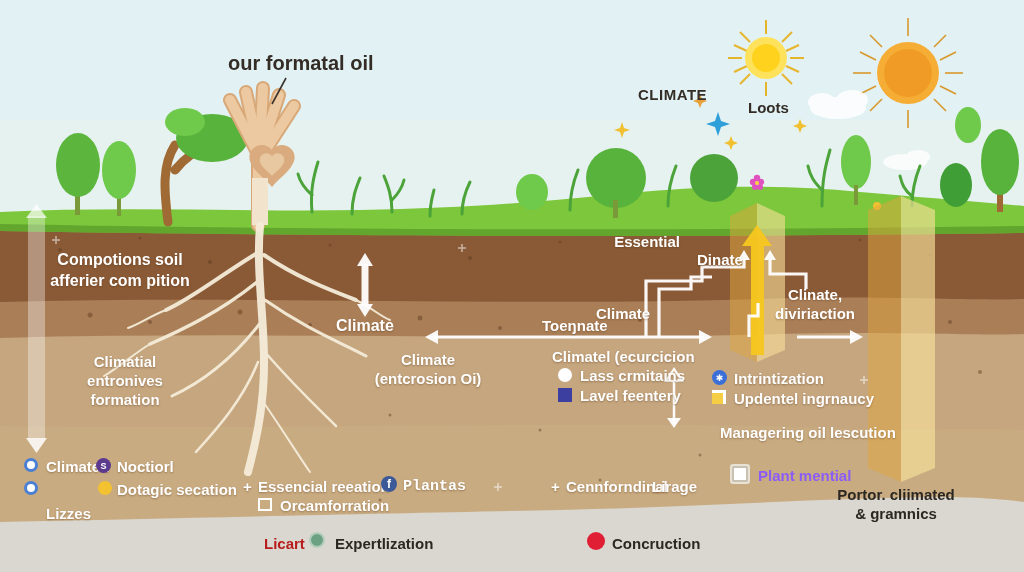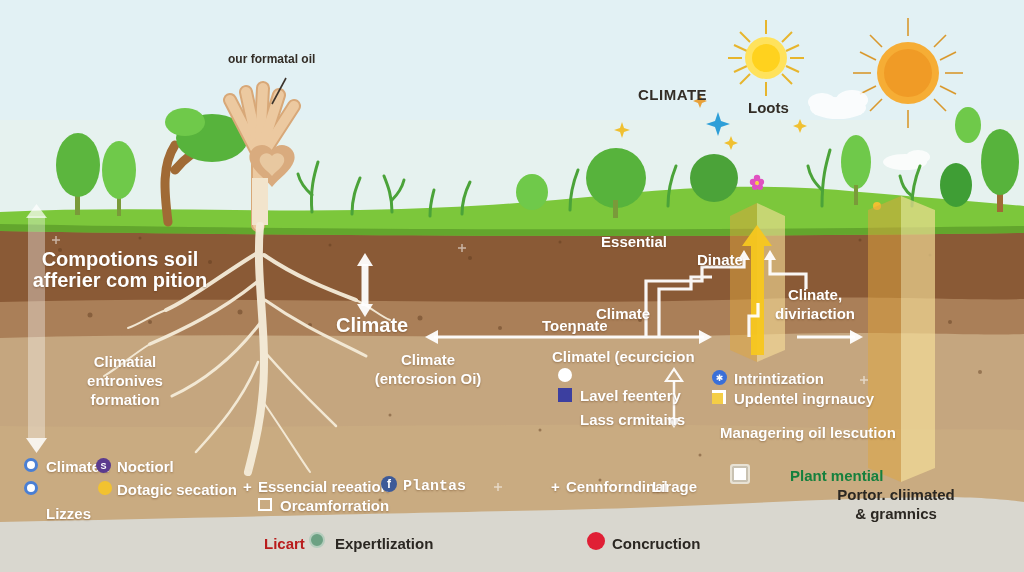--- a/index.html
+++ b/index.html
@@ -4,22 +4,22 @@
 <style>
   html,body{margin:0;padding:0;}
   body{width:1024px;height:572px;position:relative;overflow:hidden;
        font-family:"Liberation Sans",sans-serif;background:#e2f1f4;}
   #scene{position:absolute;left:0;top:0;z-index:1;}
   .lbl{position:absolute;z-index:3;font-weight:bold;white-space:nowrap;}
   .w{color:#ffffff;text-shadow:0 1px 2px rgba(85,48,15,.4);}
   .d{color:#332d26;}
   .ctr{text-align:center;white-space:normal;}
   .s15{font-size:15px;line-height:19px;}
-  .s16{font-size:20px;line-height:21px;}
-  .s17{font-size:12px;}
+  .s16{font-size:16px;line-height:21px;}
+  .s17{font-size:20px;}
   .ic{position:absolute;z-index:3;box-sizing:border-box;}
   .circ{border-radius:50%;}
   .fb{background:#3d5a98;color:#fff;font-size:12px;font-weight:bold;
       display:flex;align-items:center;justify-content:center;border-radius:50%;}
 </style>
 </head>
 <body>
 
 <svg id="scene" width="1024" height="572" viewBox="0 0 1024 572">
 
@@ -262,35 +262,35 @@
   <div>entronives</div>
   <div>formation</div>
 </div>
 
 <div class="lbl w s16" style="left:336px;top:315px;">Climate</div>
 <div class="lbl w s15 ctr" style="left:348px;top:350px;width:160px;">
   <div>Climate</div>
   <div>(entcrosion Oi)</div>
 </div>
 
-<div class="lbl w s15 ctr" style="left:564px;top:232px;width:140px;">
+<div class="lbl w s15 ctr" style="left:540px;top:232px;width:140px;text-align:right;">
   <div>Essential</div>
 </div>
 <div class="lbl w s15" style="left:697px;top:250px;">Dinate</div>
 <div class="lbl w s15" style="left:596px;top:304px;">Climate</div>
 <div class="lbl w s15" style="left:542px;top:316px;">Toeŋnate</div>
 <div class="lbl w s15 ctr" style="left:755px;top:285px;width:120px;">
   <div>Clinate,</div>
   <div>diviriaction</div>
 </div>
 
 <div class="lbl w s15" style="left:552px;top:347px;">Climatel (ecurcicion</div>
 
 <span class="ic circ" style="left:558px;top:368px;width:14px;height:14px;background:#ffffff;"></span>
-<div class="lbl w s15" style="left:580px;top:366px;margin-top:44px;">Lass crmitains</div>
+<div class="lbl w s15" style="left:580px;top:366px;">Lass crmitains</div>
 <span class="ic" style="left:558px;top:388px;width:14px;height:14px;background:#3c3fa0;"></span>
 <div class="lbl w s15" style="left:580px;top:386px;">Lavel feentery</div>
 
 <span class="ic circ" style="left:712px;top:370px;width:15px;height:15px;background:#3a6fd8;color:#fff;font-size:9px;display:flex;align-items:center;justify-content:center;">✱</span>
 <div class="lbl w s15" style="left:734px;top:369px;">Intrintization</div>
 <span class="ic" style="left:712px;top:390px;width:14px;height:14px;background:#f5ce46;border-top:3px solid #fff;border-right:3px solid #fff;"></span>
 <div class="lbl w s15" style="left:734px;top:389px;">Updentel ingrnaucy</div>
 <div class="lbl w s15" style="left:720px;top:423px;">Managering oil lescution</div>
 
 <span class="ic circ" style="left:24px;top:458px;width:14px;height:14px;background:#fff;border:3px solid #4a7fd4;"></span>
@@ -308,21 +308,21 @@
 <span class="ic" style="left:258px;top:498px;width:14px;height:13px;border:2.5px solid #fff;background:transparent;"></span>
 <div class="lbl w s15" style="left:280px;top:496px;">Orcamforration</div>
 <span class="ic fb" style="left:381px;top:476px;width:16px;height:16px;">f</span>
 <div class="lbl w s15" style="left:403px;top:477px;font-family:Liberation Mono, monospace;">Plantas</div>
 
 <div class="lbl w s15" style="left:551px;top:477px;">+</div>
 <div class="lbl w s15" style="left:566px;top:477px;">Cennforndinal</div>
 <div class="lbl w s15" style="left:652px;top:477px;">Lirage</div>
 
 <span class="ic" style="left:730px;top:464px;width:20px;height:20px;background:#fff;border:2px solid #e8e2d4;border-radius:3px;box-shadow:inset 0 0 0 2px #c9c2b2;"></span>
-<div class="lbl s15" style="left:758px;top:466px;color:#15803d;margin-left:32px;">Plant mential</div>
+<div class="lbl s15" style="left:758px;top:466px;color:#8b5cf6;">Plant mential</div>
 
 <div class="lbl s15 ctr" style="left:820px;top:485px;width:152px;color:#2b2722;">
   <div>Portor. cliimated</div>
   <div>&amp; gramnics</div>
 </div>
 
 <div class="lbl s15" style="left:264px;top:534px;color:#b91c1c;">Licart</div>
 <span class="ic circ" style="left:309px;top:532px;width:16px;height:16px;background:#6ca183;border:2px solid #b5cdbd;"></span>
 <div class="lbl s15" style="left:335px;top:534px;color:#2b2722;">Expertlization</div>
 <span class="ic circ" style="left:587px;top:532px;width:18px;height:18px;background:#e01f35;"></span>

